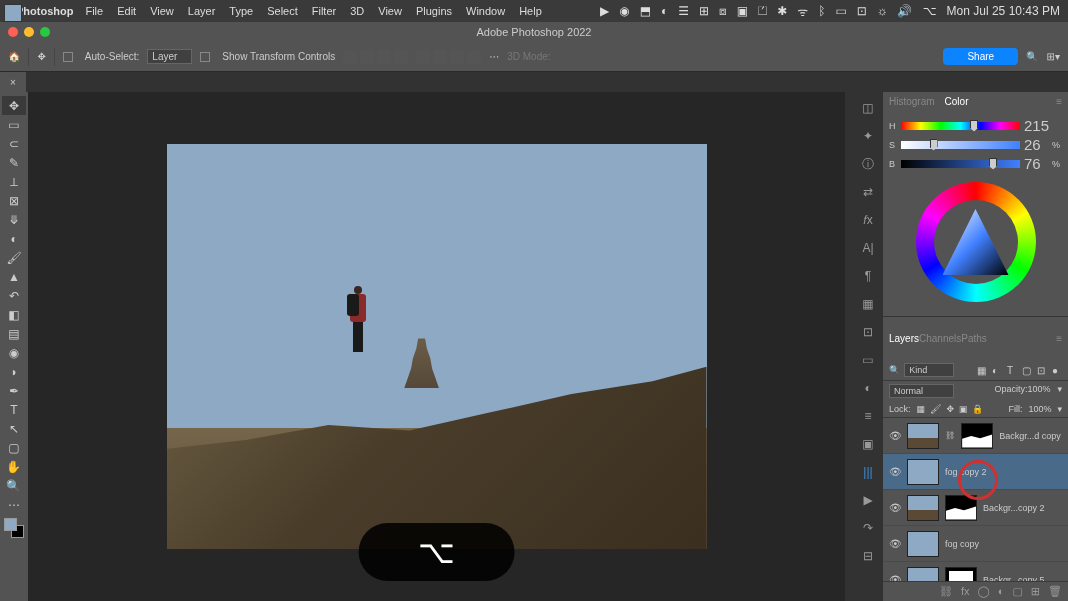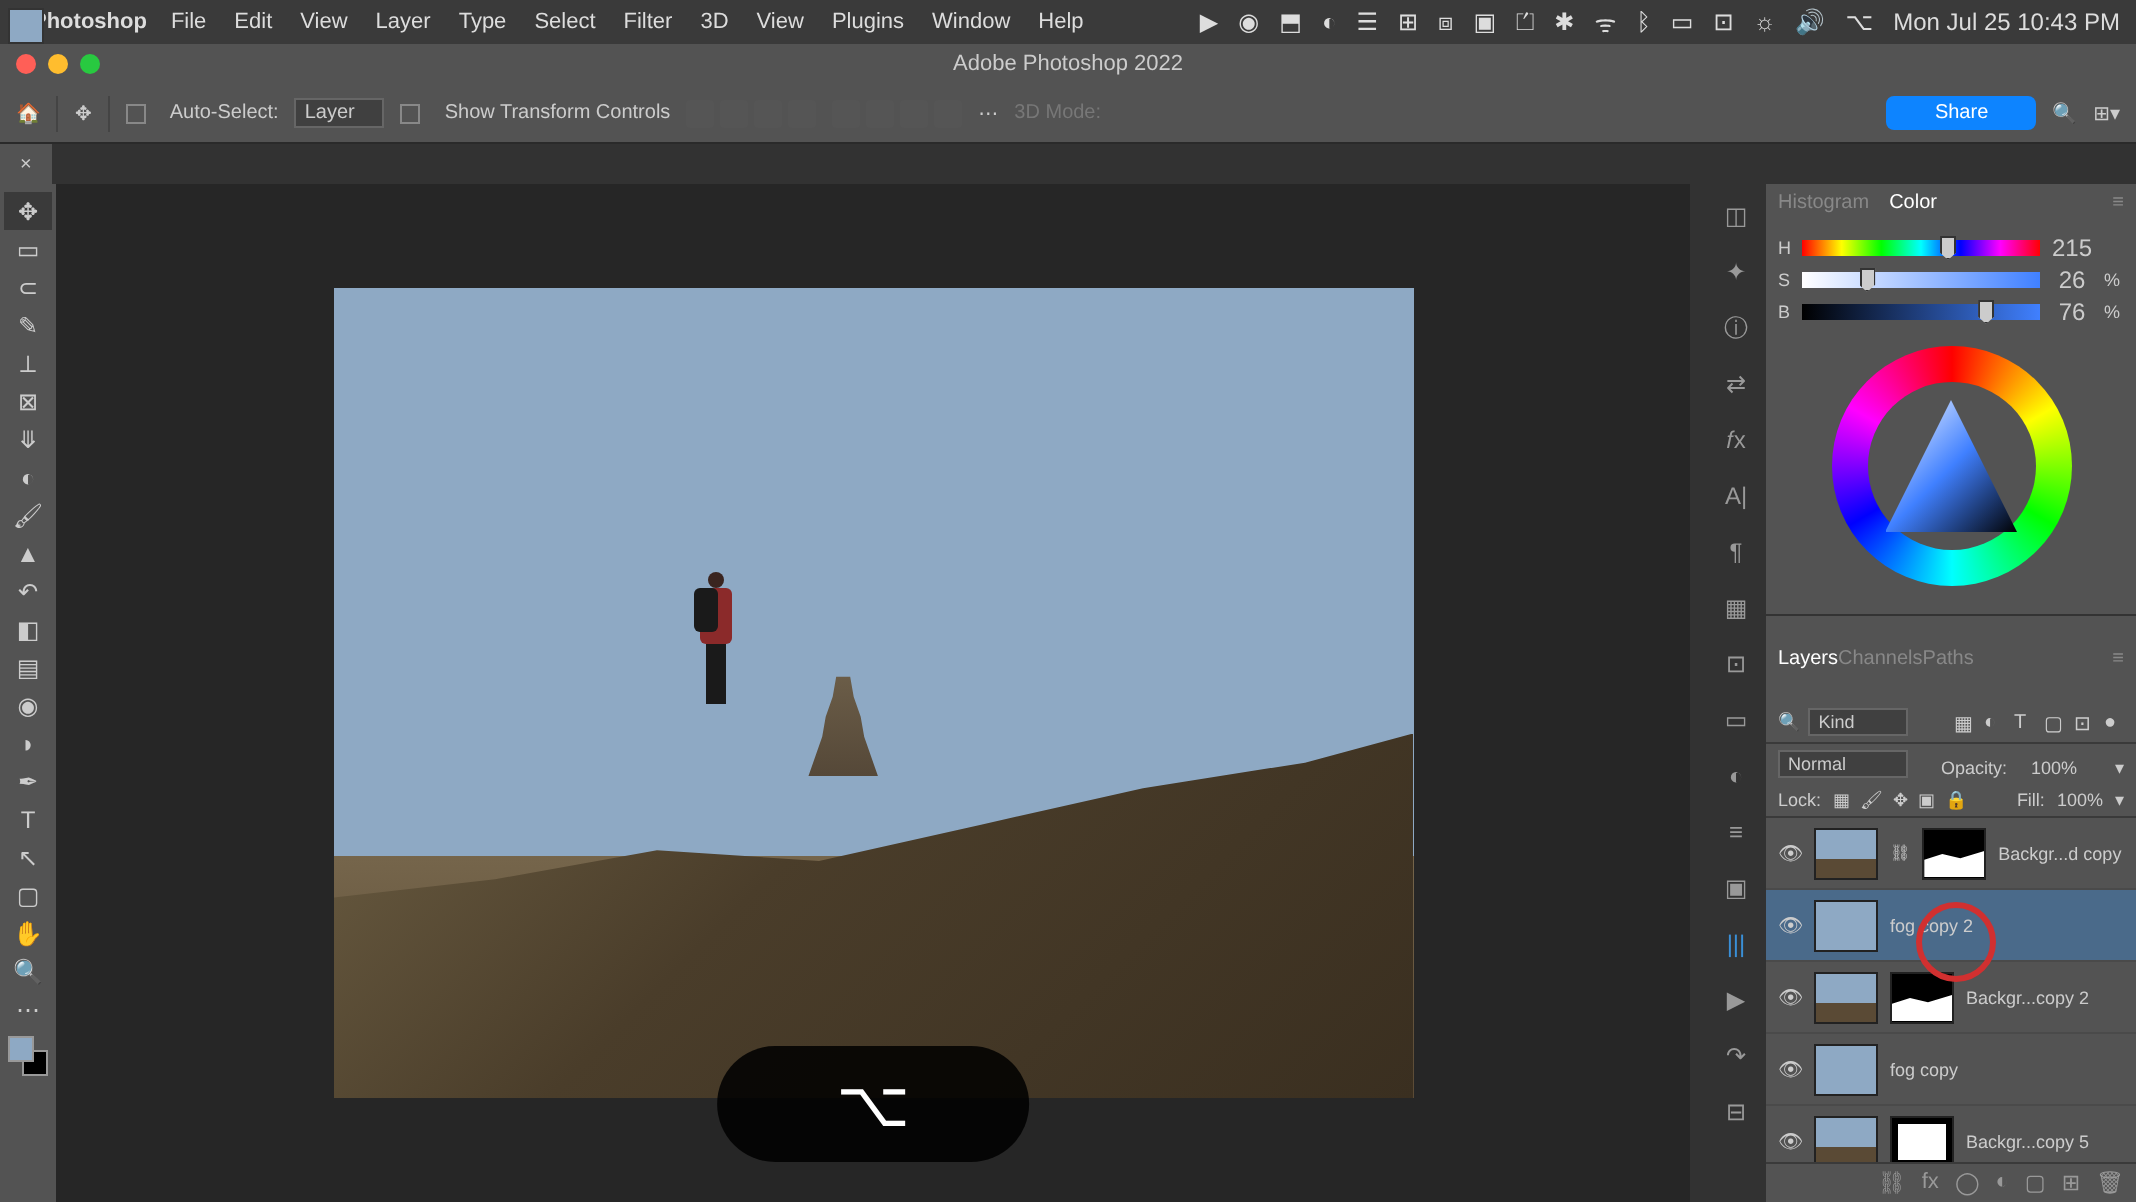--- a/index.html
+++ b/index.html
@@ -55,34 +55,34 @@
 .panel-tabs .ptab{cursor:pointer}
 .panel-tabs .ptab.active{color:#fff}
 .color-panel{padding:6px;display:flex;flex-direction:column;gap:2px}
 .hsb-row{display:flex;align-items:center;gap:4px;font-size:9px;color:#ccc}
 .hsb-label{width:8px}
 .hsb-slider{flex:1;height:8px;position:relative}
 .hsb-h{background:linear-gradient(90deg,red,yellow,lime,cyan,blue,magenta,red)}
 .hsb-s{background:linear-gradient(90deg,#fff,#4080ff)}
 .hsb-b{background:linear-gradient(90deg,#000,#4080ff)}
 .hsb-thumb{position:absolute;top:-2px;width:8px;height:12px;background:#ccc;border:1px solid #333;clip-path:polygon(0 0,100% 0,100% 70%,50% 100%,0 70%)}
-.hsb-val{width:24px;font-size:12px;text-align:center}
+.hsb-val{width:24px;font-size:15px;text-align:left}
 .hsb-unit{width:10px;font-size:9px}
 .color-wheel{display:flex;justify-content:center;padding:8px;position:relative}
 .wheel{width:120px;height:120px;border-radius:50%;background:conic-gradient(red,yellow,lime,cyan,blue,magenta,red);position:relative;display:flex;align-items:center;justify-content:center}
 .wheel-mask{width:84px;height:84px;border-radius:50%;background:#535353;display:flex;align-items:center;justify-content:center}
 .tri{width:66px;height:66px;background:linear-gradient(135deg,#fff,#4080ff,#000);clip-path:polygon(50% 0,100% 100%,0 100%)}
 .swatch-sq{position:absolute;top:4px;left:4px;width:18px;height:18px;background:#8ea9c4;border:1px solid #333}
 .layers-header{display:flex;padding:16px 6px;gap:0;font-size:10px;color:#888;border-top:1px solid #333}
 .layers-header .ltab.active{color:#fff}
 .layers-toolbar{display:flex;align-items:center;padding:3px 6px;gap:4px;font-size:9px;color:#ccc;border-bottom:1px solid #3a3a3a}
 .kind-sel{background:#404040;border:1px solid #666;padding:1px 4px;font-size:9px;color:#ccc;flex:1;max-width:50px}
 .filter-icons{display:flex;gap:5px;margin-left:auto}
 .filter-icons span{width:10px;height:10px;font-size:10px}
-.blend-row{display:flex;align-items:flex-end;padding:3px 6px;gap:12px;font-size:9px;color:#ccc}
+.blend-row{display:flex;align-items:flex-start;padding:3px 6px;gap:0;font-size:9px;color:#ccc}
 .blend-sel{background:#404040;border:1px solid #666;padding:1px 4px;font-size:9px;color:#ccc;flex:1;max-width:65px}
 .opacity-lbl{margin-left:auto}
 .opacity-val{width:30px}
 .lock-row{display:flex;align-items:center;padding:3px 6px;gap:6px;font-size:9px;color:#ccc;border-bottom:1px solid #3a3a3a}
 .lock-icons{display:flex;gap:5px}
 .lock-icons span{font-size:9px}
 .fill-lbl{margin-left:auto}
 .layers-list{flex:1;overflow-y:auto}
 .layer-row{display:flex;align-items:center;padding:4px 6px;gap:6px;font-size:9px;color:#ccc;border-bottom:1px solid #4a4a4a;height:36px}
 .layer-row.selected{background:#4a6a8a}

